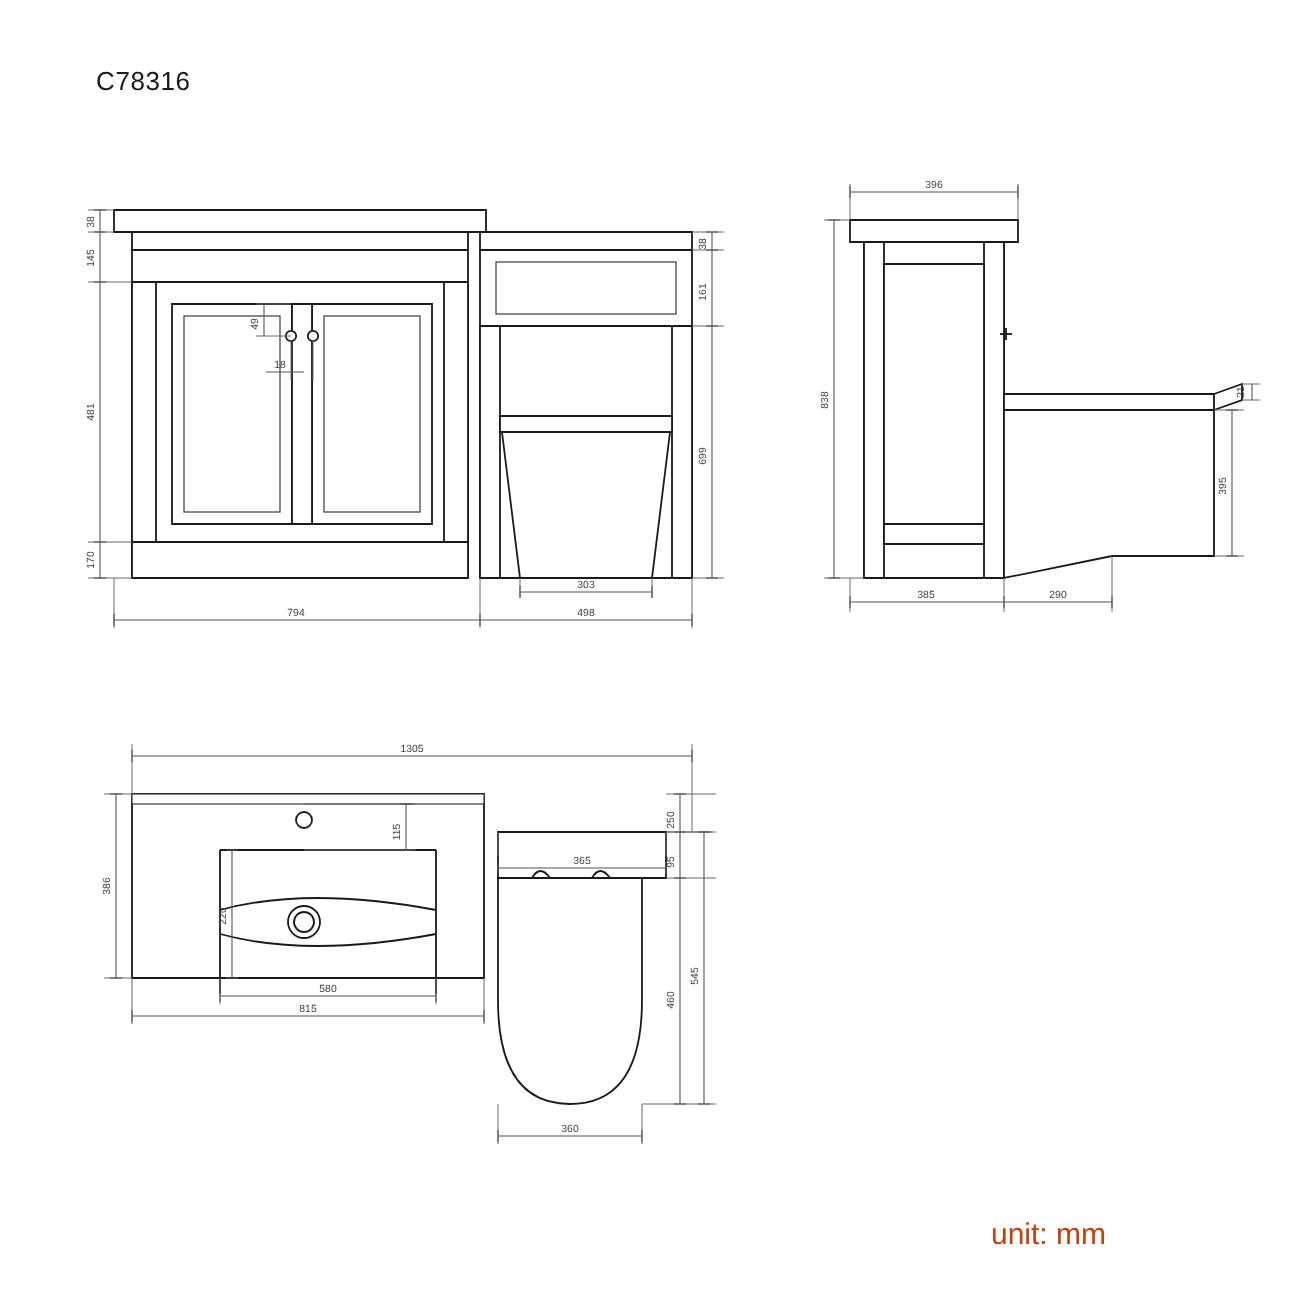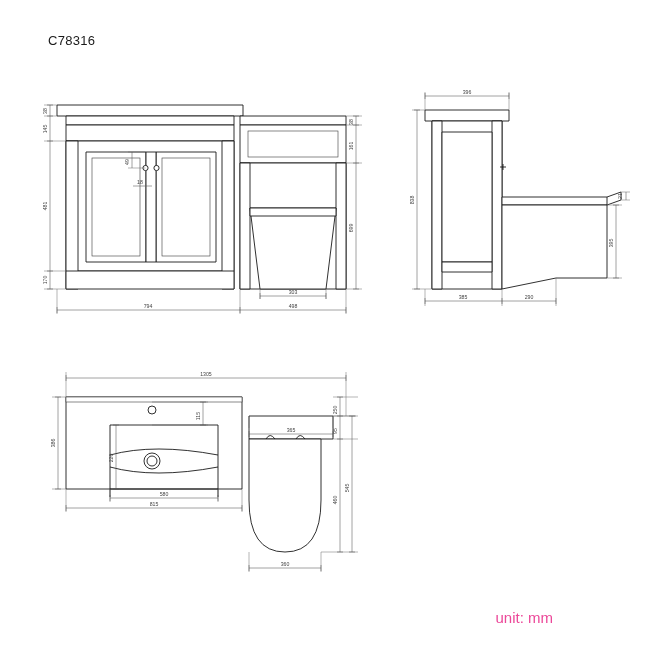--- a/index.html
+++ b/index.html
@@ -28,21 +28,21 @@
     font-size: 13px;
     letter-spacing: 0.3px;
     color: #1a1a1a;
     white-space: nowrap;
   }
   .unit-text {
     position: absolute;
     right: 36px;
     bottom: 24px;
     font-size: 15px;
-    color: #ec4899;
+    color: #c2410c;
     white-space: nowrap;
   }
   svg { display: block; }
   .ln {
     stroke: #1a1a1a;
     stroke-width: 0.9;
     fill: none;
     vector-effect: non-scaling-stroke;
   }
   .ln-thin {

